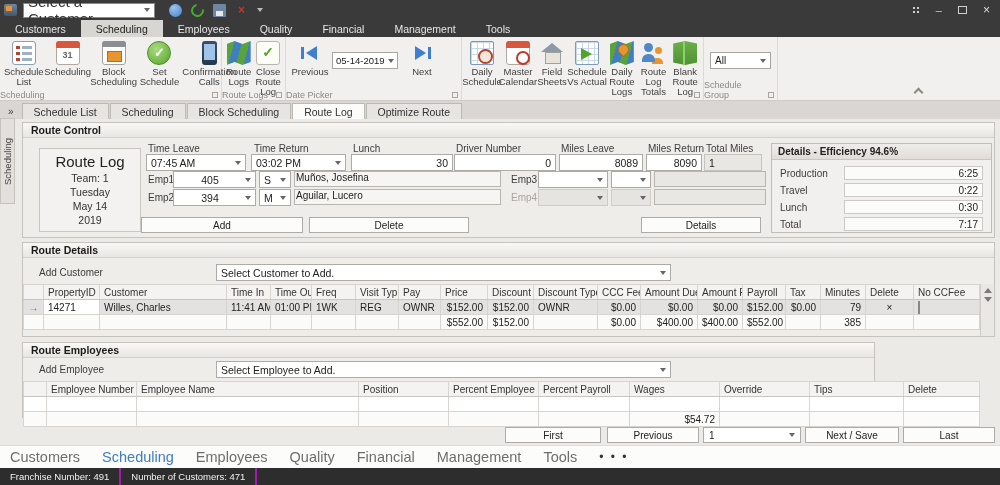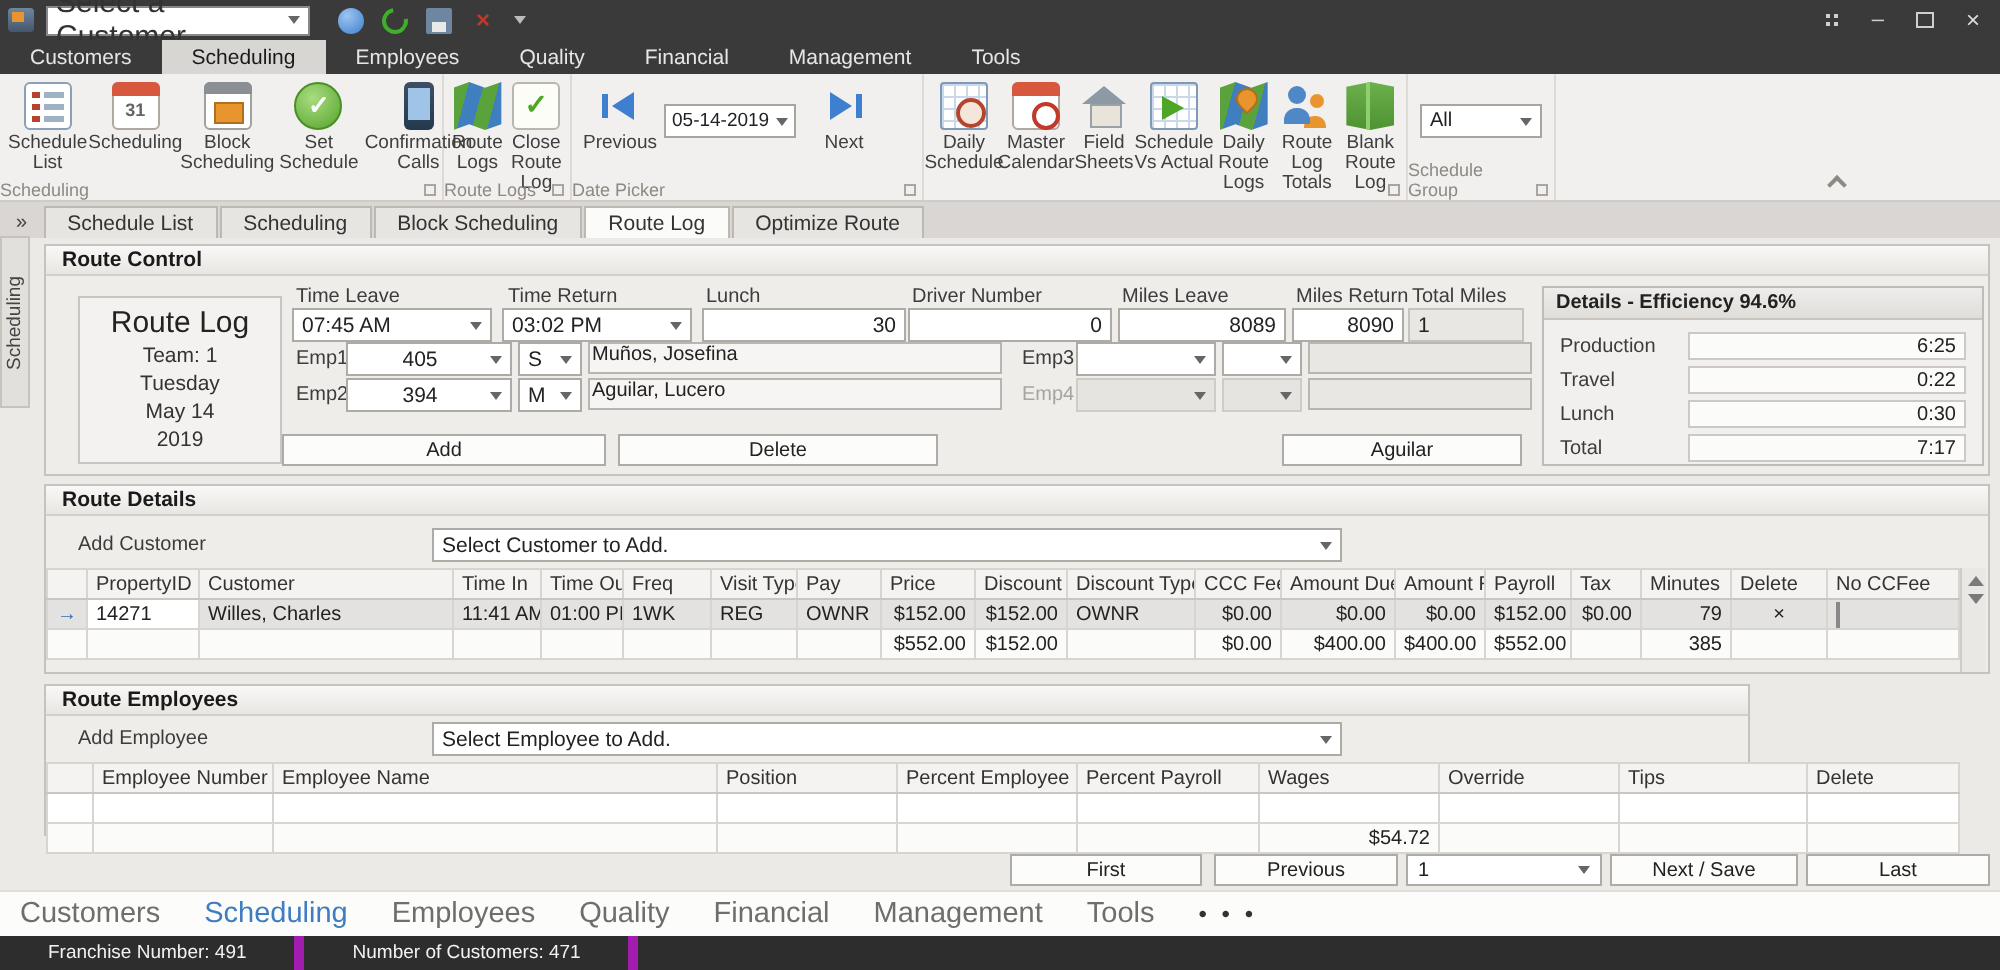--- a/index.html
+++ b/index.html
@@ -130,21 +130,21 @@
   .pgcombo{position:absolute;top:0;height:16px;background:#fff;border:1px solid #aeaba6;font-size:10px;display:flex;align-items:center;padding:0 5px}
 
   
   .bottombar{position:absolute;left:0;top:445px;width:1000px;height:23px;background:#fcfcfb;border-top:1px solid #e0ddd9;display:flex;align-items:center;padding-left:10px;gap:22px}
   .btab{font-size:14.5px;color:#6e6e6e}
   .btab.active{color:#3e7dc0}
   .bdots{font-size:12px;color:#333;letter-spacing:2px}
 
   
   .statusbar{position:absolute;left:0;top:468px;width:1000px;height:17px;background:#2d2d2d;color:#f2f2f2;display:flex;align-items:center;font-size:9.5px}
-  .statusbar .seg{padding:0 24px;border-right:5px solid #a21caf;height:100%;display:flex;align-items:center}
+  .statusbar .seg{padding:0 10px;border-right:2px solid #a21caf;height:100%;display:flex;align-items:center}
 </style>
 </head>
 <body>
 
 <div class="titlebar">
   <span class="appicon"></span>
   <div class="custsel">
     <span>Select a Customer</span>
     <span class="car"></span>
   </div>
@@ -387,21 +387,21 @@
       </div>
     <div class="namebox" style="left:631px;top:66px;width:112px;background:#e9e7e4"></div>
 
     <div class="btn" style="left:118px;top:94px;width:162px">
         <span>Add</span>
       </div>
     <div class="btn" style="left:286px;top:94px;width:160px">
         <span>Delete</span>
       </div>
     <div class="btn" style="left:618px;top:94px;width:120px">
-        <span>Aguilar</span>
+        <span>Details</span>
       </div>
 
     <div class="dpanel">
       <div class="dhead"><span>Details - Efficiency 94.6%</span></div>
       <div class="drow" style="top:22px">
           <span class="dl">Production</span>
           <span class="dv">6:25</span>
         </div>
       <div class="drow" style="top:39px">
           <span class="dl">Travel</span>

